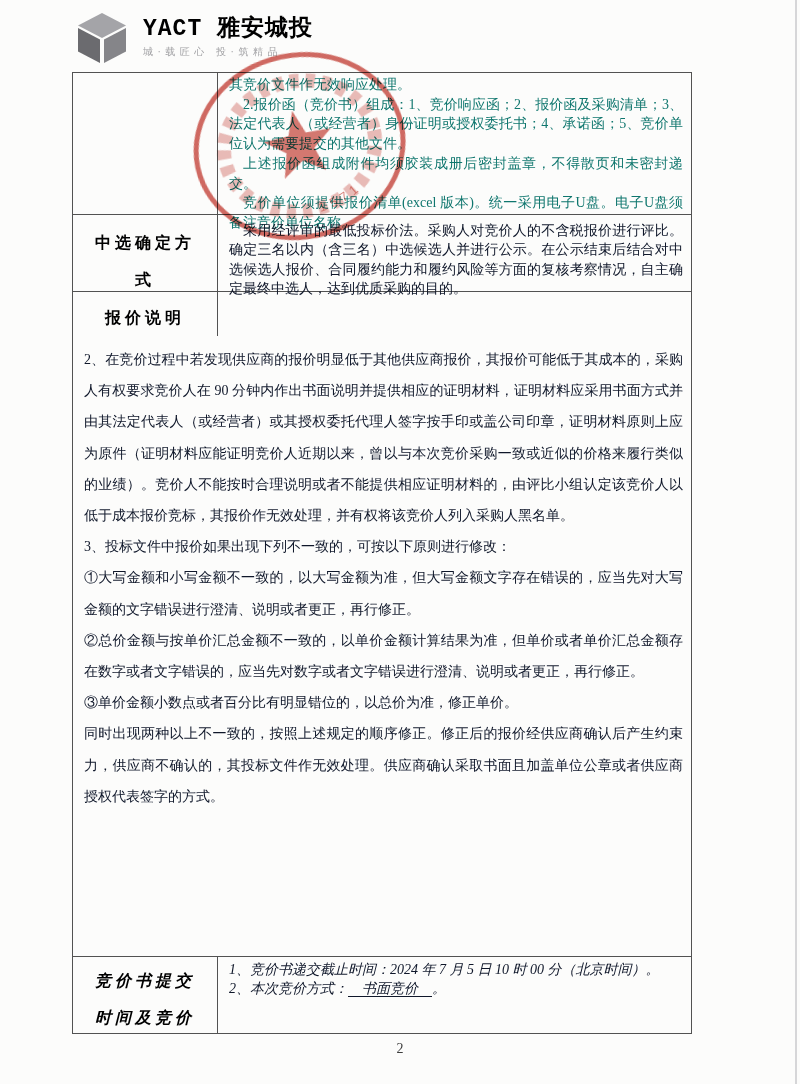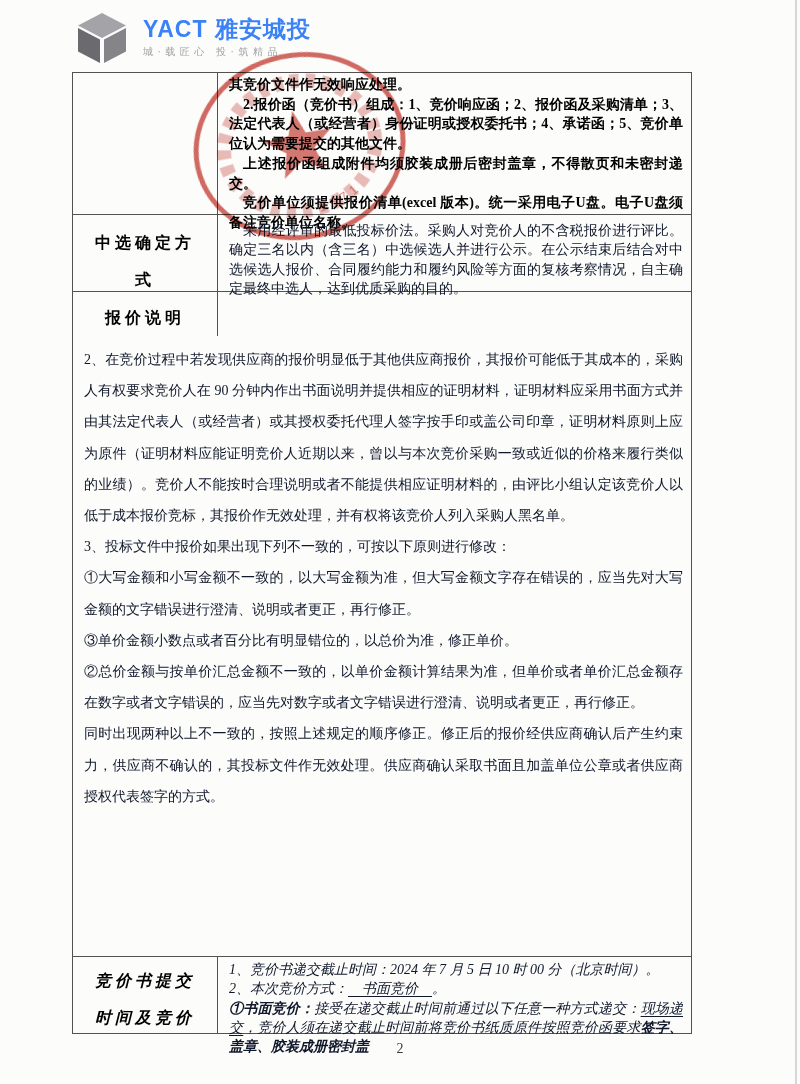--- a/index.html
+++ b/index.html
@@ -6,22 +6,22 @@
   .page {
     position:relative; width:800px; height:1084px; overflow:hidden;
     background:#fcfcfb; color:#2e2e2e;
     font-family:"Liberation Serif","DejaVu Serif",serif;
   }
   
   .logo { position:absolute; left:76px; top:11px; display:flex; align-items:flex-start; }
   .logo-cube { width:52px; height:54px; margin-right:15px; }
   .logo-textcol { padding-top:6px; }
   .brand {
-    font-family:Liberation Sans, sans-serif;
-    font-weight:bold; font-size:23px; color:#3b82f6; letter-spacing:1px; line-height:24px;
+    font-family:Liberation Mono, monospace;
+    font-weight:bold; font-size:23px; color:#000000; letter-spacing:1px; line-height:24px;
   }
   .tagline {
     font-family:Liberation Sans, sans-serif;
     font-size:10px; color:#a2a2a5; letter-spacing:4.5px; margin-top:4px;
   }
   
   .tbl {
     position:absolute; left:72px; top:72px; width:620px;
     border:1px solid #525252; box-sizing:border-box; background:transparent;
   }
@@ -32,21 +32,21 @@
     font-weight:bold; font-size:16px; letter-spacing:4px; line-height:37px;
     text-align:center; padding:6px 17px 0 17px; color:#000000;
   }
   .cell-content {
     flex:1; box-sizing:border-box; padding:2px 8px 0 11px; font-size:14px; color:#0f172a;
   }
   .r1 { height:141px; }
   .r2 { height:77px; }
   .r3 { height:665px;flex-direction:column; }
   .r4 { height:77px;font-style:italic; }
-  .r1 .cell-content { font-weight:bold; line-height:19.7px; color:#000000; }
+  .r1 .cell-content { font-weight:normal; line-height:19.7px; color:#0f766e; }
   .r2 .cell-label { padding-top:9px; }
   .r2 .cell-content { line-height:19.3px; padding-top:6px; }
   .r2 .cell-content p { text-indent:1em; }
   .r3 .cell-label { padding-top:7px; }
   .r3 .cell-content { line-height:31.2px; padding-top:8px; }
   .r4 .cell-label { padding-top:5px; }
   .r4 .cell-content { line-height:19.3px; padding-top:3px; }
   p { margin:0; text-align:justify; }
   p.indent { text-indent:1em; }
   .ul { text-decoration:underline; text-underline-offset:3px; }
@@ -103,32 +103,31 @@
         <p>采用经评审的最低投标价法。采购人对竞价人的不含税报价进行评比。确定三名以内（含三名）中选候选人并进行公示。在公示结束后结合对中选候选人报价、合同履约能力和履约风险等方面的复核考察情况，自主确定最终中选人，达到优质采购的目的。</p>
       </div>
     </div>
 
     <div class="row r3">
       <div class="cell-label">报价说明</div>
       <div class="cell-content">
         <p>2、在竞价过程中若发现供应商的报价明显低于其他供应商报价，其报价可能低于其成本的，采购人有权要求竞价人在 90 分钟内作出书面说明并提供相应的证明材料，证明材料应采用书面方式并由其法定代表人（或经营者）或其授权委托代理人签字按手印或盖公司印章，证明材料原则上应为原件（证明材料应能证明竞价人近期以来，曾以与本次竞价采购一致或近似的价格来履行类似的业绩）。竞价人不能按时合理说明或者不能提供相应证明材料的，由评比小组认定该竞价人以低于成本报价竞标，其报价作无效处理，并有权将该竞价人列入采购人黑名单。</p>
         <p>3、投标文件中报价如果出现下列不一致的，可按以下原则进行修改：</p>
         <p>①大写金额和小写金额不一致的，以大写金额为准，但大写金额文字存在错误的，应当先对大写金额的文字错误进行澄清、说明或者更正，再行修正。</p>
+        <p>②总价金额与按单价汇总金额不一致的，以单价金额计算结果为准，但单价或者单价汇总金额存在数字或者文字错误的，应当先对数字或者文字错误进行澄清、说明或者更正，再行修正。</p>
         <p>③单价金额小数点或者百分比有明显错位的，以总价为准，修正单价。</p>
-        <p>②总价金额与按单价汇总金额不一致的，以单价金额计算结果为准，但单价或者单价汇总金额存在数字或者文字错误的，应当先对数字或者文字错误进行澄清、说明或者更正，再行修正。</p>
         <p>同时出现两种以上不一致的，按照上述规定的顺序修正。修正后的报价经供应商确认后产生约束力，供应商不确认的，其投标文件作无效处理。供应商确认采取书面且加盖单位公章或者供应商授权代表签字的方式。</p>
       </div>
     </div>
 
     <div class="row r4">
       <div class="cell-label">竞价书提交时间及竞价</div>
       <div class="cell-content">
         <p><span>1、竞价书递交截止时间：2024 年 7 月 5 日 10 时 00 分（北京时间）。</span></p>
         <p><span>2、本次竞价方式：</span><span class="ul">　书面竞价　</span><span>。</span></p>
-        <p><span class="b">①书面竞价：</span><span>接受在递交截止时间前通过以下任意一种方式递交：</span><span class="ul">现场递交</span><span>，竞价人须在递交截止时间前将竞价书纸质原件按照竞价函要求</span><span class="b">签字、盖章、胶装成册密封盖</span></p>
       </div>
     </div>
 
   </div>
 
   <svg class="seal" viewBox="0 0 228 200">
     <defs>
       <path id="sealnum-path" d="M 32 122 A 92 82 0 0 0 196 122" fill="none"></path>
       <filter id="sealblur">
           <feGaussianBlur stdDeviation="0.6"></feGaussianBlur>

